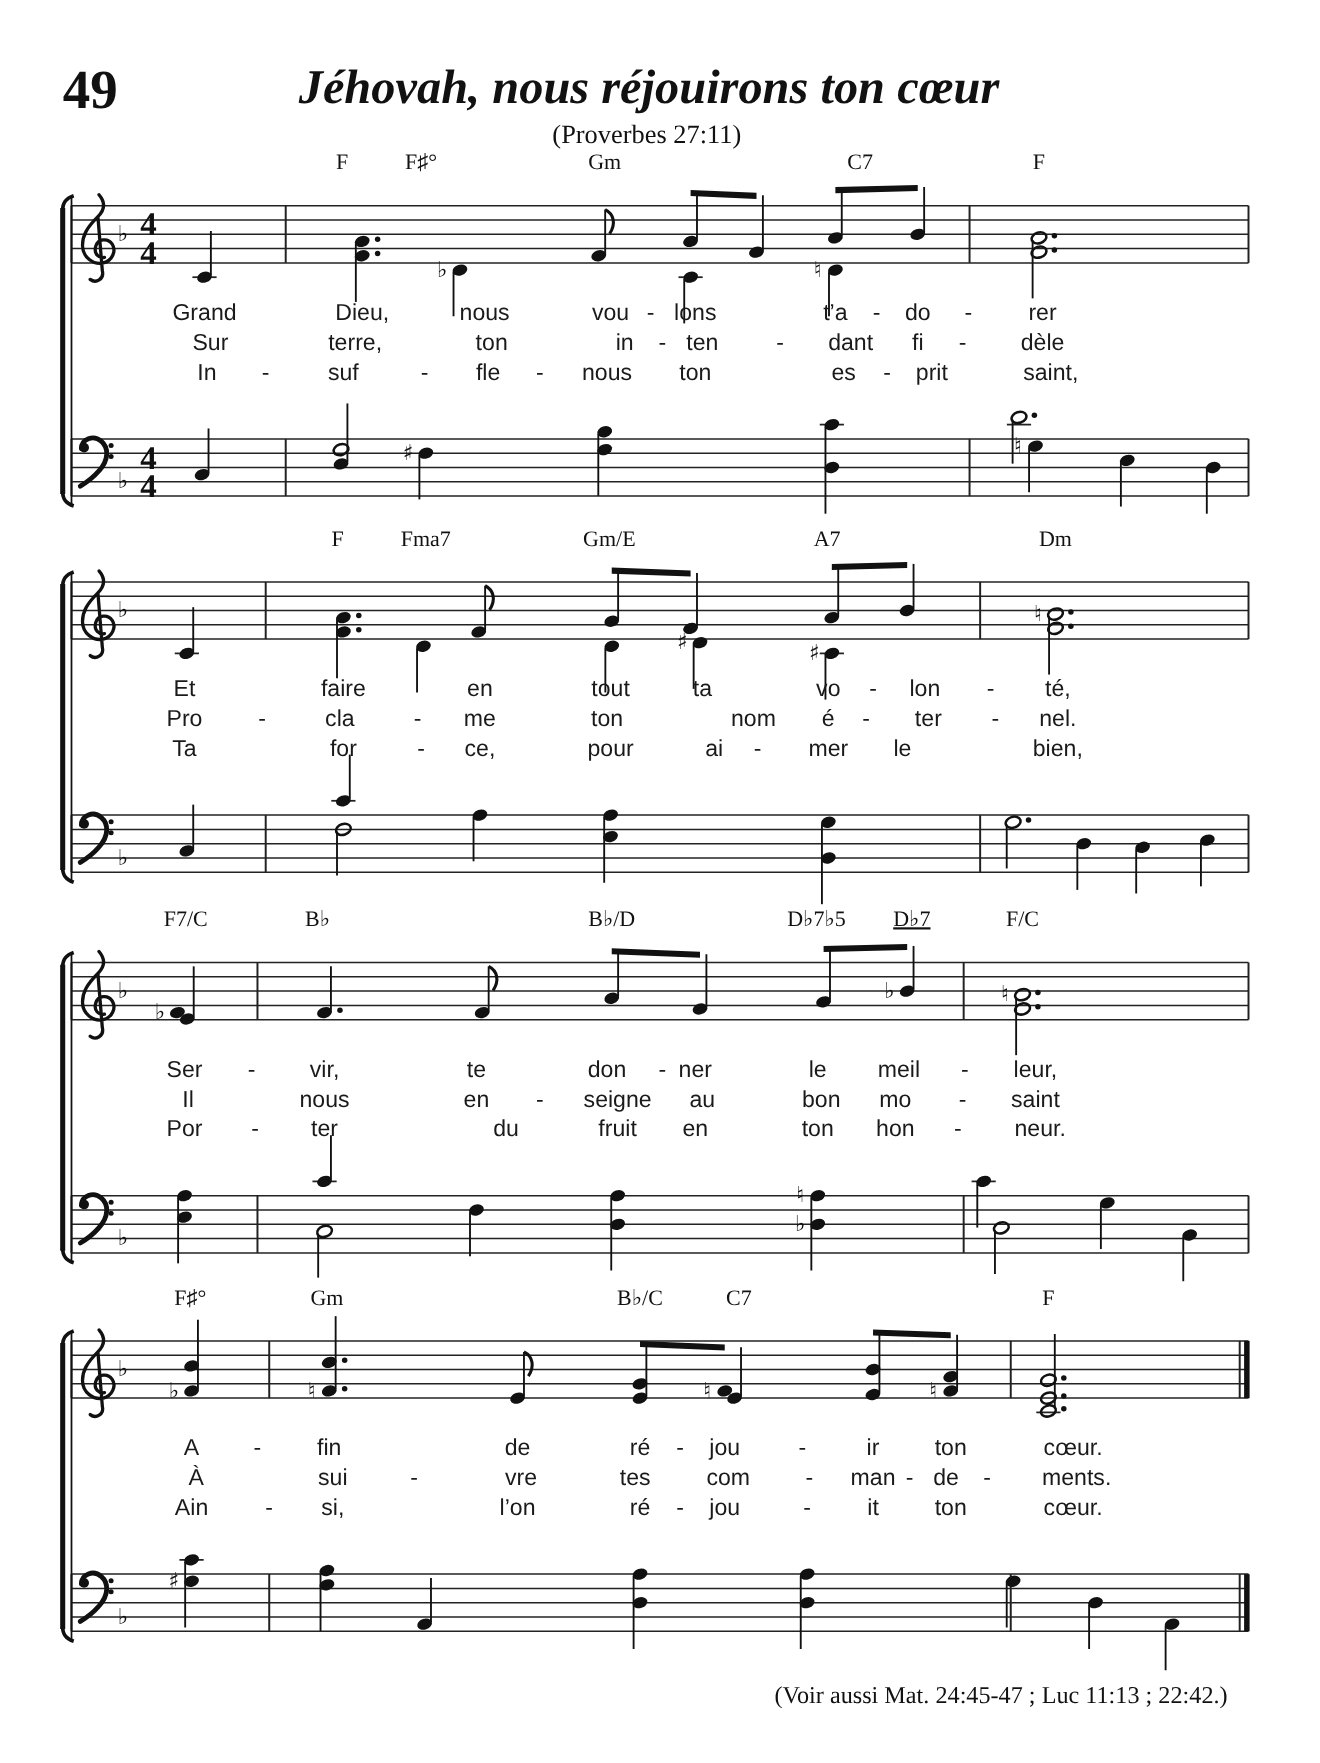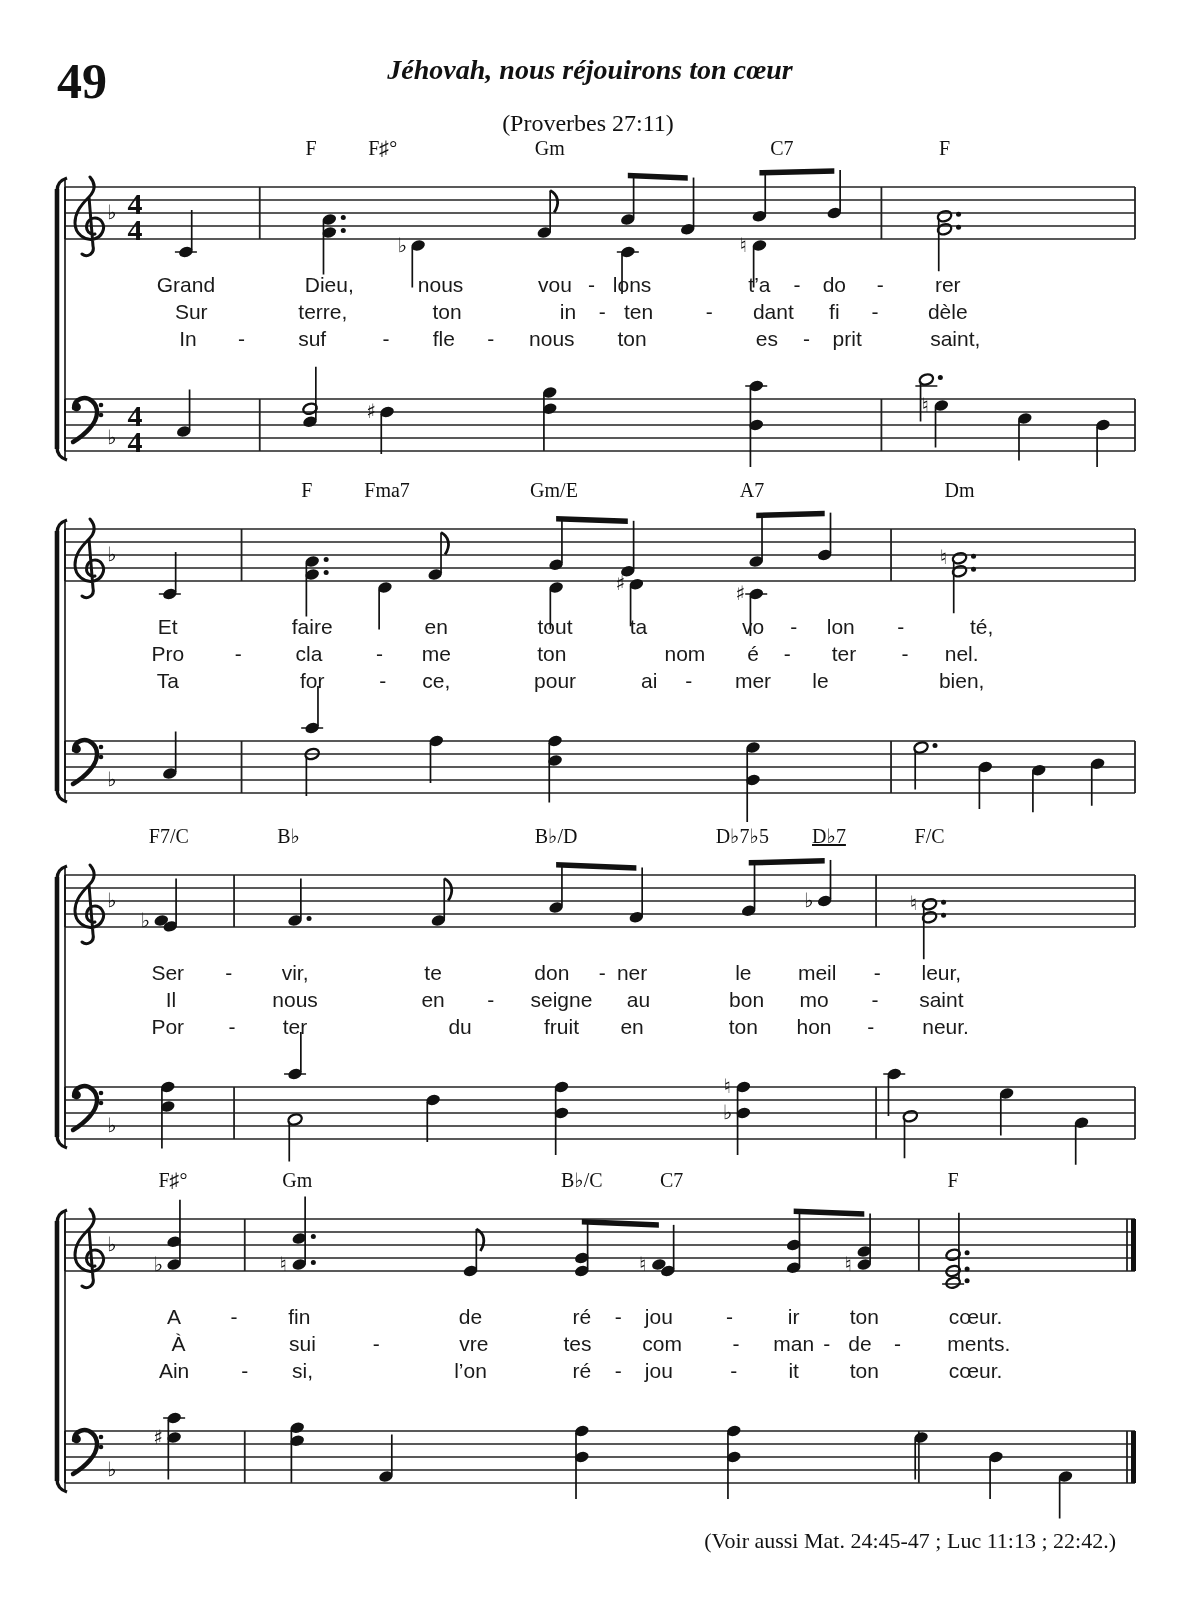--- a/index.html
+++ b/index.html
@@ -1,21 +1,21 @@
 <!DOCTYPE html>
 <html><head>
 <meta charset="utf-8">
 <style>
   html,body{margin:0;padding:0;background:#e8e8e8;}
   #page{position:relative;width:1200px;height:1603px;background:#ffffff;overflow:hidden;
         font-family:"Liberation Serif",serif;color:#111;}
   .song-number{position:absolute;left:57px;top:52px;font-size:50px;font-weight:bold;
         font-family:"Liberation Serif",serif;}
   .song-title{position:absolute;left:590px;top:54px;transform:translateX(-50%);
-        font-size:28px;font-weight:bold;font-style:italic;white-space:nowrap;
+        font-size:44px;font-weight:bold;font-style:italic;white-space:nowrap;
         font-family:"Liberation Serif",serif;}
   .song-subtitle{position:absolute;left:588px;top:110px;transform:translateX(-50%);
         font-size:24px;font-family:"Liberation Serif",serif;}
   .footer-ref{position:absolute;right:84px;top:1528px;font-size:22px;
         font-family:"Liberation Serif",serif;}
   .chord-row,.lyric-row{position:absolute;left:65px;width:1070px;height:26px;}
   .chord{position:absolute;bottom:0;transform:translateX(-50%);font-size:20px;
         font-family:"Liberation Serif",serif;white-space:nowrap;}
   .syll{position:absolute;bottom:0;transform:translateX(-50%);font-size:21px;
         font-family:"Liberation Sans",sans-serif;color:#1a1a1a;white-space:nowrap;}
@@ -375,21 +375,21 @@
       <div class="lyric-row" style="top: 613px;">
         <span class="syll" style="left: 9.6%;">Et</span>
         <span class="syll" style="left: 23.1%;">faire</span>
         <span class="syll" style="left: 34.7%;">en</span>
         <span class="syll" style="left: 45.8%;">tout</span>
         <span class="syll" style="left: 53.6%;">ta</span>
         <span class="syll" style="left: 64.3%;">vo</span>
         <span class="syll" style="left: 68.1%;">-</span>
         <span class="syll" style="left: 72.5%;">lon</span>
         <span class="syll" style="left: 78.1%;">-</span>
-        <span class="syll" style="left: 83.8%; margin-left: 20px;">té,</span>
+        <span class="syll" style="left: 83.8%;">té,</span>
       </div>
       <div class="lyric-row" style="top: 640px;">
         <span class="syll" style="left: 9.6%;">Pro</span>
         <span class="syll" style="left: 16.2%;">-</span>
         <span class="syll" style="left: 22.8%;">cla</span>
         <span class="syll" style="left: 29.4%;">-</span>
         <span class="syll" style="left: 34.7%;">me</span>
         <span class="syll" style="left: 45.5%;">ton</span>
         <span class="syll" style="left: 54.2%; margin-left: 40px;">nom</span>
         <span class="syll" style="left: 64.3%;">é</span>

